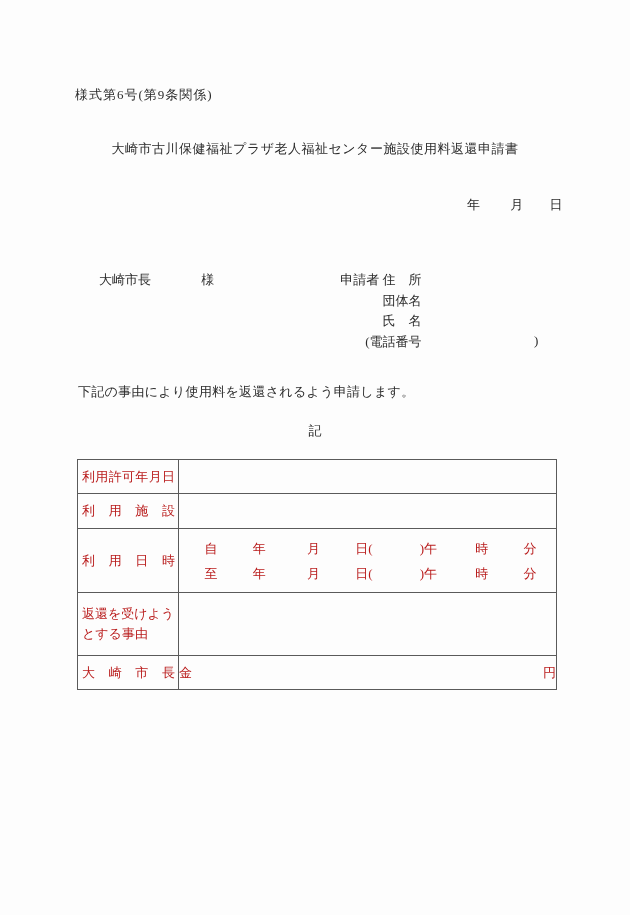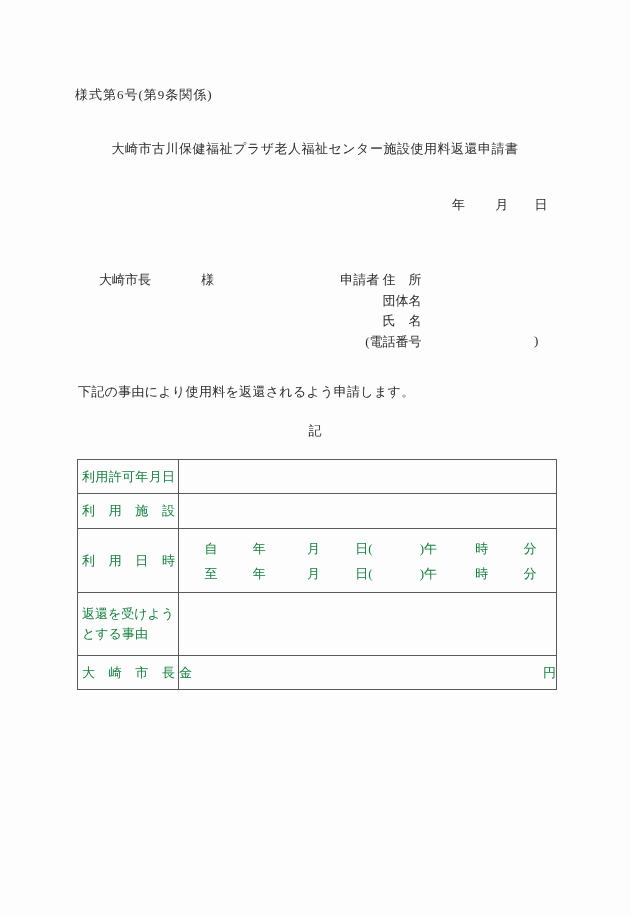--- a/index.html
+++ b/index.html
@@ -8,38 +8,38 @@
     width:630px;height:915px;
     background:#fdfdfd;
     color:#2b2b2b;
     font-family:"Liberation Serif","DejaVu Serif",serif;
     font-size:13px;
     overflow:hidden;
   }
   .abs{position:absolute;text-align:right;}
   .form-code{left:75px;top:86px;letter-spacing:1px;}
   .title{left:0;right:0;top:140px;text-align:center;letter-spacing:0.5px;}
-  .date-line{left:452px;top:196px;}
+  .date-line{left:467px;top:196px;}
   .date-line .d-month{margin-left:27px;}
   .date-line .d-day{margin-left:23px;}
   .recipient{left:99px;top:235px;margin-top:36px;}
   .recipient .honorific{margin-left:47px;}
   .applicant{left:313px;top:271px;}
   .a-row{height:20.5px;position:relative;white-space:nowrap;}
   .a-label{display:inline-block;width:52px;}
   .a-spacer{display:inline-block;width:52px;}
   .a-spacer.phone-spacer{width:49px;}
   .phone-close{position:absolute;left:221px;top:0;}
   .body-line{left:78px;top:383px;letter-spacing:0.3px;}
   .ki{left:0;right:0;top:422px;text-align:center;}
   table.form-table{
     position:absolute;left:77px;top:459px;
     width:480px;border-collapse:collapse;
     table-layout:fixed;
-    font-size:13px;color:#15803d;
+    font-size:13px;color:#b91c1c;
   }
   table.form-table th,table.form-table td{
     border:1px solid #5a5a5a;
     font-weight:normal;
     vertical-align:middle;
     padding:0;
   }
   table.form-table th{
     width:93px;
     text-align:justify;

